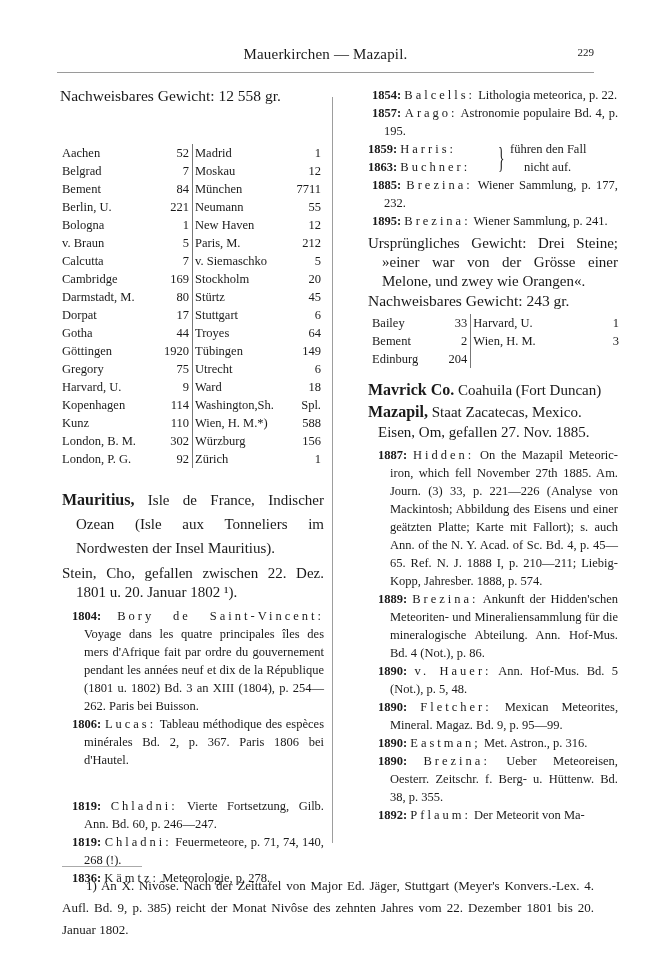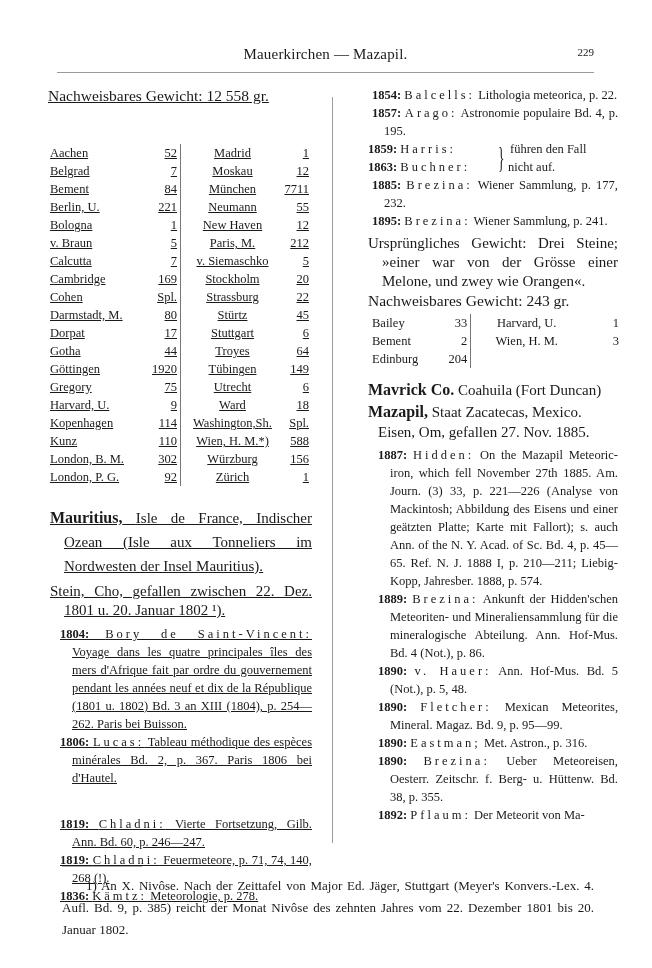--- a/index.html
+++ b/index.html
@@ -18,32 +18,32 @@
   .header .pageno {
     position:absolute; right:0; top:0; font-size:11px;
   }
   .header-rule {
     position:absolute; left:57px; top:72px; width:537px; height:1px; background:#9a9a9a;
   }
   .col-divider {
     position:absolute; left:332px; top:97px; width:1px; height:746px; background:#9d9d9d;
   }
   .col { position:absolute; top:86px; }
-  .col-left { left:50px; width:262px;text-decoration:underline; }
+  .col-left { left:62px; width:262px; }
   .col-right { left:344px; width:250px;margin-left:24px; }
 
   .p { font-size:15px; line-height:19px; margin:0; }
   .bold { font-weight:bold; }
   .weight-line { font-size:15.5px; line-height:20px; margin:0 0 3px 0; }
 
   table.coll { border-collapse:collapse; font-size:12.5px; }
   table.coll td { padding:0; height:18px; line-height:18px; vertical-align:middle; white-space:nowrap; }
   table.coll td.num { text-align:right; padding-right:3px; }
   table.coll td.sep { width:1px; background:#777; padding:0; }
-  table.coll td.name2 { padding-left:2px;text-align:center; }
+  table.coll td.name2 { padding-left:2px; }
 
   .hang { padding-left:14px; text-indent:-14px; }
   .ref { font-size:12.5px; line-height:18px; margin:0; text-align:justify; }
   .ref .yr { font-weight:bold; }
   .ref .au { letter-spacing:3px; }
   .ref-block { padding-left:16px; text-indent:-12px; }
 
   .footnote-rule { position:absolute; left:62px; top:866px; width:80px; height:1px; background:#aaa; }
   .footnote {
     position:absolute; left:62px; top:875px; width:532px;
@@ -120,27 +120,20 @@
           <td class="sep"></td>
           <td class="name2">v. Siemaschko</td>
           <td class="num">5</td>
         </tr>
         <tr>
           <td>Cambridge</td>
           <td class="num">169</td>
           <td class="sep"></td>
           <td class="name2">Stockholm</td>
           <td class="num">20</td>
-        </tr>
-        <tr>
-          <td>Cohen</td>
-          <td class="num">Spl.</td>
-          <td class="sep"></td>
-          <td class="name2">Strassburg</td>
-          <td class="num">22</td>
         </tr>
         <tr>
           <td>Darmstadt, M.</td>
           <td class="num">80</td>
           <td class="sep"></td>
           <td class="name2">Stürtz</td>
           <td class="num">45</td>
         </tr>
         <tr>
           <td>Dorpat</td>
@@ -237,21 +230,21 @@
     <div class="ref" style="position:absolute;left:0;top:0;">
       <span class="yr">1859:</span>
       <span class="au">Harris:</span>
     </div>
     <div class="ref" style="position:absolute;left:0;top:18px;">
       <span class="yr">1863:</span>
       <span class="au">Buchner:</span>
     </div>
     <div style="position:absolute;left:130px;top:0;font-size:30px;line-height:34px;transform:scaleX(0.45);transform-origin:left;">}</div>
     <div class="ref" style="position:absolute;left:142px;top:0;">führen den Fall</div>
-    <div class="ref" style="position:absolute;left:140px;top:18px;">nicht auf.</div>
+    <div class="ref" style="position:absolute;left:156px;top:18px;">nicht auf.</div>
   </div>
 
   <div id="right-refs-mid">
       <p class="ref ref-block"><span class="yr">1885: </span><span class="au">Brezina:</span><span> Wiener Sammlung, p. 177, 232.</span></p>
       <p class="ref ref-block"><span class="yr">1895: </span><span class="au">Brezina:</span><span> Wiener Sammlung, p. 241.</span></p>
     </div>
 
   <p class="p hang" style="margin-top:4px;text-align:justify;">Ursprüngliches Gewicht: Drei Steine; »einer war von der Grösse einer Melone, und zwey wie Orangen«.</p>
   <p class="weight-line">Nachweisbares Gewicht: 243 gr.</p>
 

